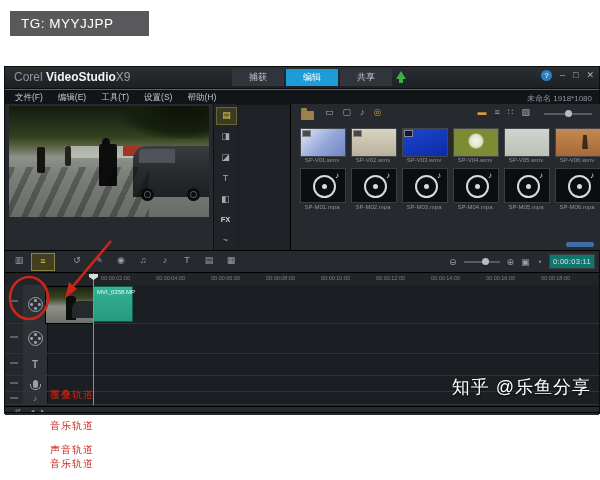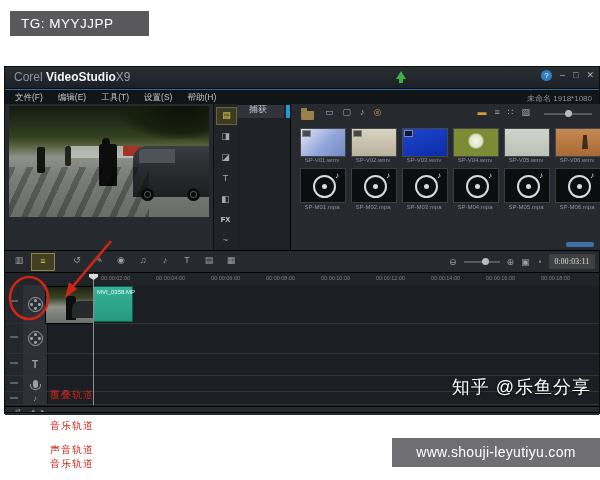--- a/index.html
+++ b/index.html
@@ -16,21 +16,21 @@
 
   
   .vs-window{left:5px;top:67px;width:594px;height:346px;background:#1e2226;color:#c8ccd0;
              box-shadow:0 0 0 1px #0b0d0f;}
   .titlebar{left:0;top:0;width:594px;height:21px;background:linear-gradient(#2a2f34,#1c2024);border-bottom:1px solid #0a0c0e;}
   .brand{left:9px;top:3px;font-size:12px;}
   .brand .corel{color:#8d949b;font-weight:400;}
   .brand .prod{color:#f2f4f6;font-weight:700;}
   .brand .ver{color:#9aa1a8;}
   .steps{left:227px;top:2px;display:flex;gap:2px;}
-  .step{width:52px;height:17px;line-height:17px;text-align:center;font-size:9px;color:#c3c8cd;background:#30353b;margin-top:32px;}
+  .step{width:52px;height:17px;line-height:17px;text-align:center;font-size:9px;color:#c3c8cd;background:#30353b;}
   .step.active{background:#1e9cd8;color:#fff;}
   .green-arrow{left:391px;top:4px;width:0;height:0;border-left:5px solid transparent;border-right:5px solid transparent;border-bottom:8px solid #3fae49;}
   .green-arrow-stem{left:394px;top:12px;width:4px;height:4px;background:#3fae49;}
   .winctl{right:5px;top:3px;display:flex;gap:8px;align-items:center;}
   .helpdot{width:11px;height:11px;border-radius:50%;background:#2d7fc1;color:#fff;font-size:8px;line-height:11px;text-align:center;}
   .ctl{color:#aeb3b8;font-size:9px;line-height:11px;}
   .menubar{left:0;top:22px;width:594px;height:15px;background:#121518;border-top:1px solid #2d6da3;}
   .menu-items{left:10px;top:0;display:flex;gap:15px;height:15px;align-items:center;font-size:8.5px;color:#c2c7cc;}
   .proj-info{right:7px;top:3px;font-size:8px;color:#8e959c;}
 
@@ -113,21 +113,21 @@
 
   
   .tl-section{left:0;top:183px;width:594px;height:163px;background:#1e2125;border-top:1px solid #000;}
   .tl-toolbar{position:absolute;left:0;top:0;width:594px;height:21px;background:#26292d;border-bottom:1px solid #000;}
   .ticn{position:absolute;top:4px;font-size:9px;color:#9ba0a5;text-align:center;width:16px;}
   .tl-view-btn{position:absolute;left:26px;top:2px;width:22px;height:16px;background:#423f21;border:1px solid #8a8447;color:#e3cf54;text-align:center;line-height:15px;font-size:9px;}
   .tl-right{position:absolute;right:4px;top:3px;display:flex;gap:7px;align-items:center;}
   .tl-right .g{font-size:9px;color:#9ba0a5;}
   .tl-slider{width:36px;height:2px;background:#565b60;position:relative;}
   .tl-slider-dot{position:absolute;left:18px;top:-3px;width:7px;height:7px;border-radius:50%;background:#b7bcc1;}
-  .tl-timecode{width:44px;height:13px;background:#404040;border:1px solid #3a3e43;color:#dfe2e5;font-size:7.5px;line-height:13px;text-align:center;letter-spacing:.3px;font-family:Liberation Serif, serif;}
+  .tl-timecode{width:44px;height:13px;background:#0f766e;border:1px solid #3a3e43;color:#dfe2e5;font-size:7.5px;line-height:13px;text-align:center;letter-spacing:.3px;}
 
   .ruler{position:absolute;left:0;top:22px;width:594px;height:12px;background:#202428;border-bottom:1px solid #0d0f11;}
   .rmark{position:absolute;top:2px;font-size:5.5px;color:#7c8187;}
   .playhead-line{position:absolute;left:88px;top:22px;width:1px;height:132px;background:#8b9096;z-index:5;}
   .playhead-cap{position:absolute;left:84px;top:23px;width:9px;height:6px;background:#d8dadc;clip-path:polygon(0 0,100% 0,100% 50%,50% 100%,0 50%);z-index:6;}
 
   .tracks{position:absolute;left:0;top:34px;width:594px;height:121px;}
   .trow{position:relative;width:594px;border-bottom:1px solid #303439;background:#1b1e22;box-sizing:border-box;}
   .r-video{height:39px;} .r-overlay{height:30px;} .r-title{height:22px;} .r-voice{height:16px;} .r-music{height:13px;}
   .tstrip{position:absolute;left:0;top:0;width:18px;height:100%;background:#24272b;border-right:1px solid #0e1012;}
@@ -438,15 +438,14 @@
       <ellipse cx="24" cy="63" rx="19" ry="21" fill="none" stroke="#cf2518" stroke-width="2.6"></ellipse>
       <line x1="106" y1="6" x2="64" y2="56" stroke="#cf2518" stroke-width="2.6"></line>
       <polygon points="60,63 72,54 64,47" fill="#cf2518"></polygon>
     </svg>
 
     <div class="abs zhihu">知乎 @乐鱼分享</div>
 
     <div class="win-bottom"></div>
   </div>
 
-  <div class="abs site-badge">www.shouji-leyutiyu.com</div>
 
 </div>
 
 </body></html>

